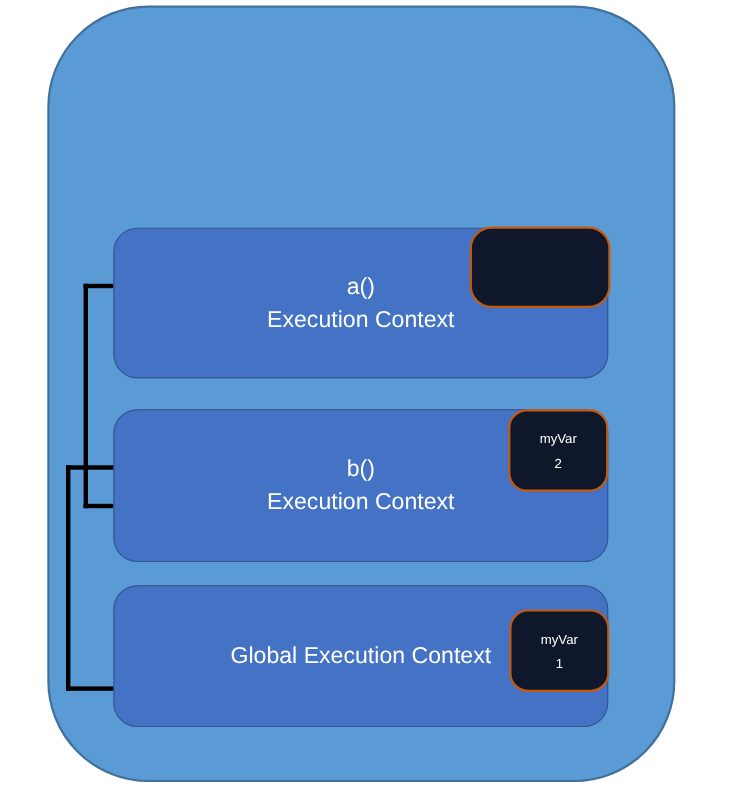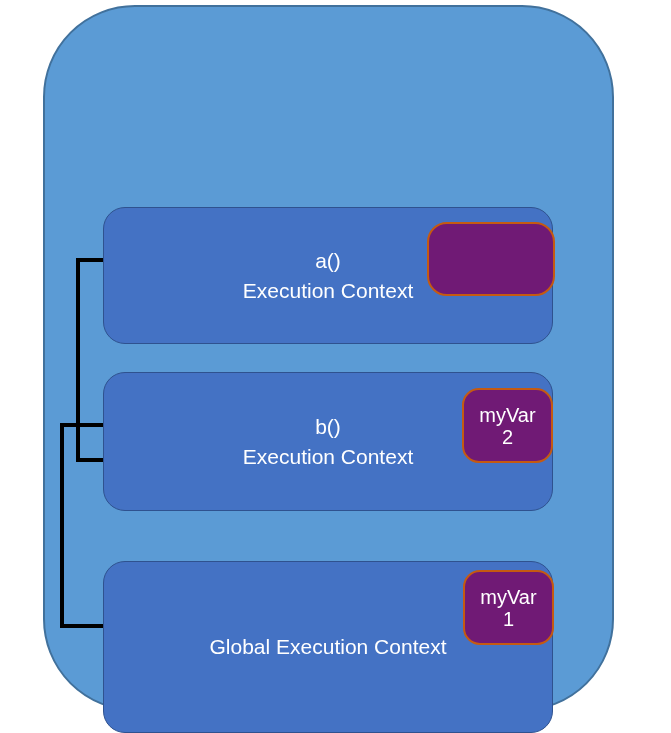--- a/index.html
+++ b/index.html
@@ -32,35 +32,34 @@
     border-radius: 22px;
     box-sizing: border-box;
     display: flex; flex-direction: column;
     align-items: center; justify-content: center;
     color: #ffffff;
     font-size: 21px; line-height: 30px;
     text-align: center;
   }
   .ctx-a { top: 207px; height: 137px; }
   .ctx-b { top: 372px; height: 139px; }
-  .ctx-g { top: 561px; height: 172px; }
+  .ctx-g { top: 532px; height: 129px; }
 
   
   .tag {
     position: absolute;
-    background: #701a75;
+    background: #0f172a;
     border: 2px solid #C55A11;
     border-radius: 17px;
     box-sizing: border-box;
     color: #ffffff;
-    font-size: 20px; line-height: 22px;
+    font-size: 12px; line-height: 22px;
     display: flex; flex-direction: column;
     align-items: center; justify-content: center;
     text-align: center;
-    margin-top: 16px;
   }
   .tag-a { left: 427px; top: 206px; width: 128px; height: 74px; border-radius: 20px; }
   .tag-b { left: 462px; top: 372px; width: 91px; height: 75px; }
   .tag-g { left: 463px; top: 554px; width: 91px; height: 75px; }
 
   
   .bracket {
     position: absolute;
     border: 4px solid #000000;
     border-right: none;

